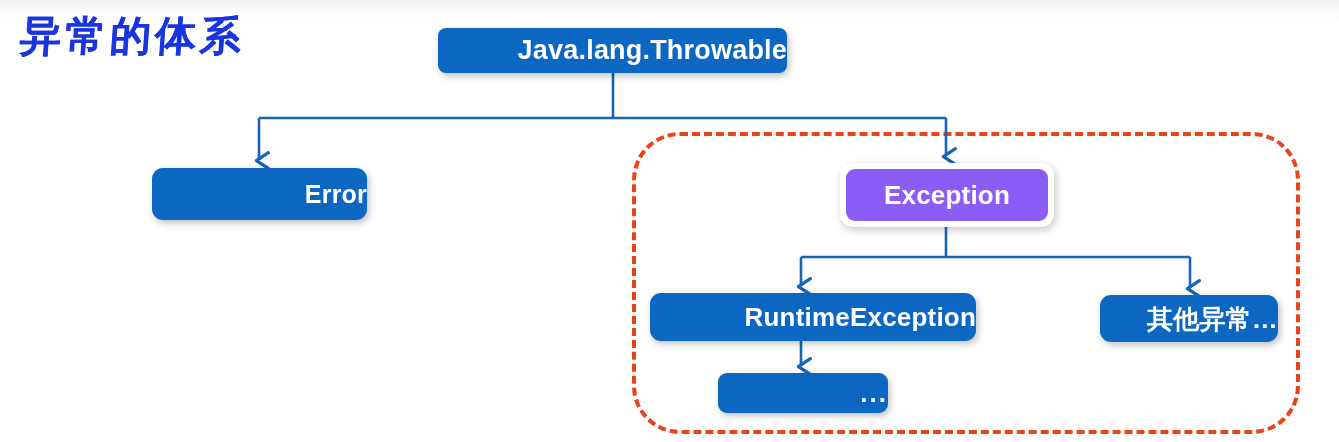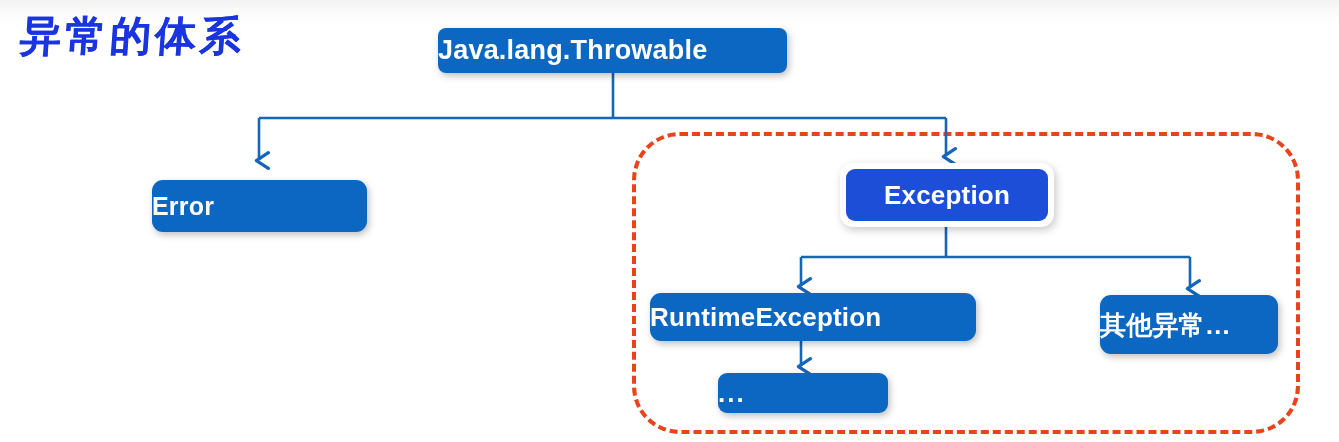--- a/index.html
+++ b/index.html
@@ -57,21 +57,21 @@
     width: 1339px;
     height: 442px;
   }
 
   
   .node {
     position: absolute;
     box-sizing: border-box;
     display: flex;
     align-items: center;
-    justify-content: flex-start;
+    justify-content: flex-end;
     border-radius: 9px;
     color: #ffffff;
     font-weight: 700;
     text-align: center;
     white-space: nowrap;
     letter-spacing: 0.2px;
   }
   .node.blue {
     background: #0b67c2;
     box-shadow: 2px 3px 7px rgba(0,0,0,0.25);
@@ -89,60 +89,59 @@
     border-radius: 8px;
     font-size: 27px;
   }
   #node-error {
     left: 152px;
     top: 168px;
     width: 215px;
     height: 52px;
     border-radius: 11px;
     font-size: 25px;
-    margin-top: 12px;
   }
 
   
   #node-exception {
     left: 840px;
     top: 163px;
     width: 214px;
     height: 64px;
     padding: 6px;
     border-radius: 13px;
     background: #ffffff;
     box-shadow: 2px 3px 8px rgba(0,0,0,0.22);
   }
   #node-exception .inner {
     width: 100%;
     height: 100%;
     display: flex;
     align-items: center;
     justify-content: center;
     border-radius: 9px;
-    background: #1d4ed8;
+    background: #8b5cf6;
     color: #ffffff;
     font-size: 26px;
     font-weight: 700;
   }
 
   #node-runtimeexception {
     left: 650px;
     top: 293px;
     width: 326px;
     height: 48px;
     border-radius: 11px;
     font-size: 26px;
   }
   #node-otherexceptions {
     left: 1100px;
     top: 295px;
     width: 178px;
-    height: 59px;
+    height: 47px;
     border-radius: 11px;
     font-size: 26px;
   }
   #node-ellipsis {
     left: 718px;
     top: 373px;
     width: 170px;
     height: 40px;
     border-radius: 9px;
     font-size: 26px;

